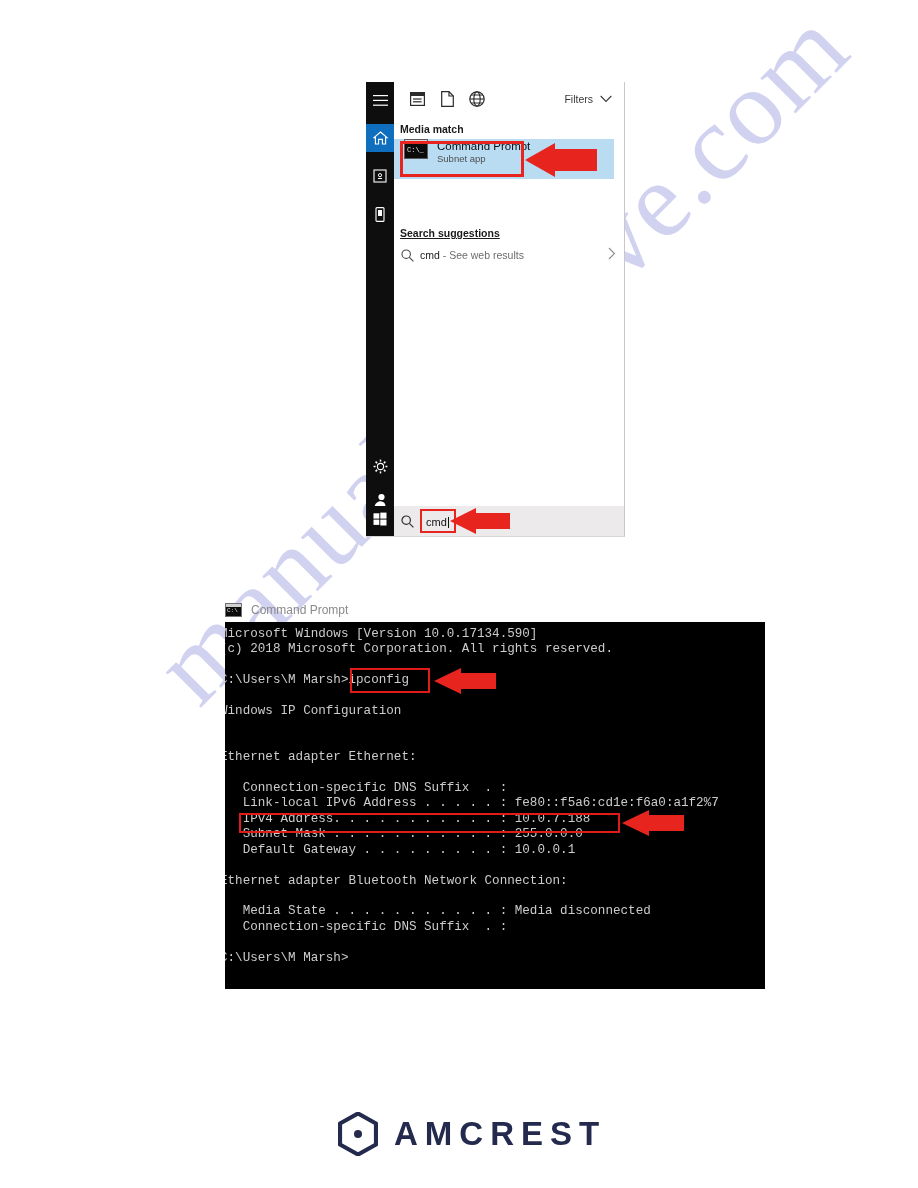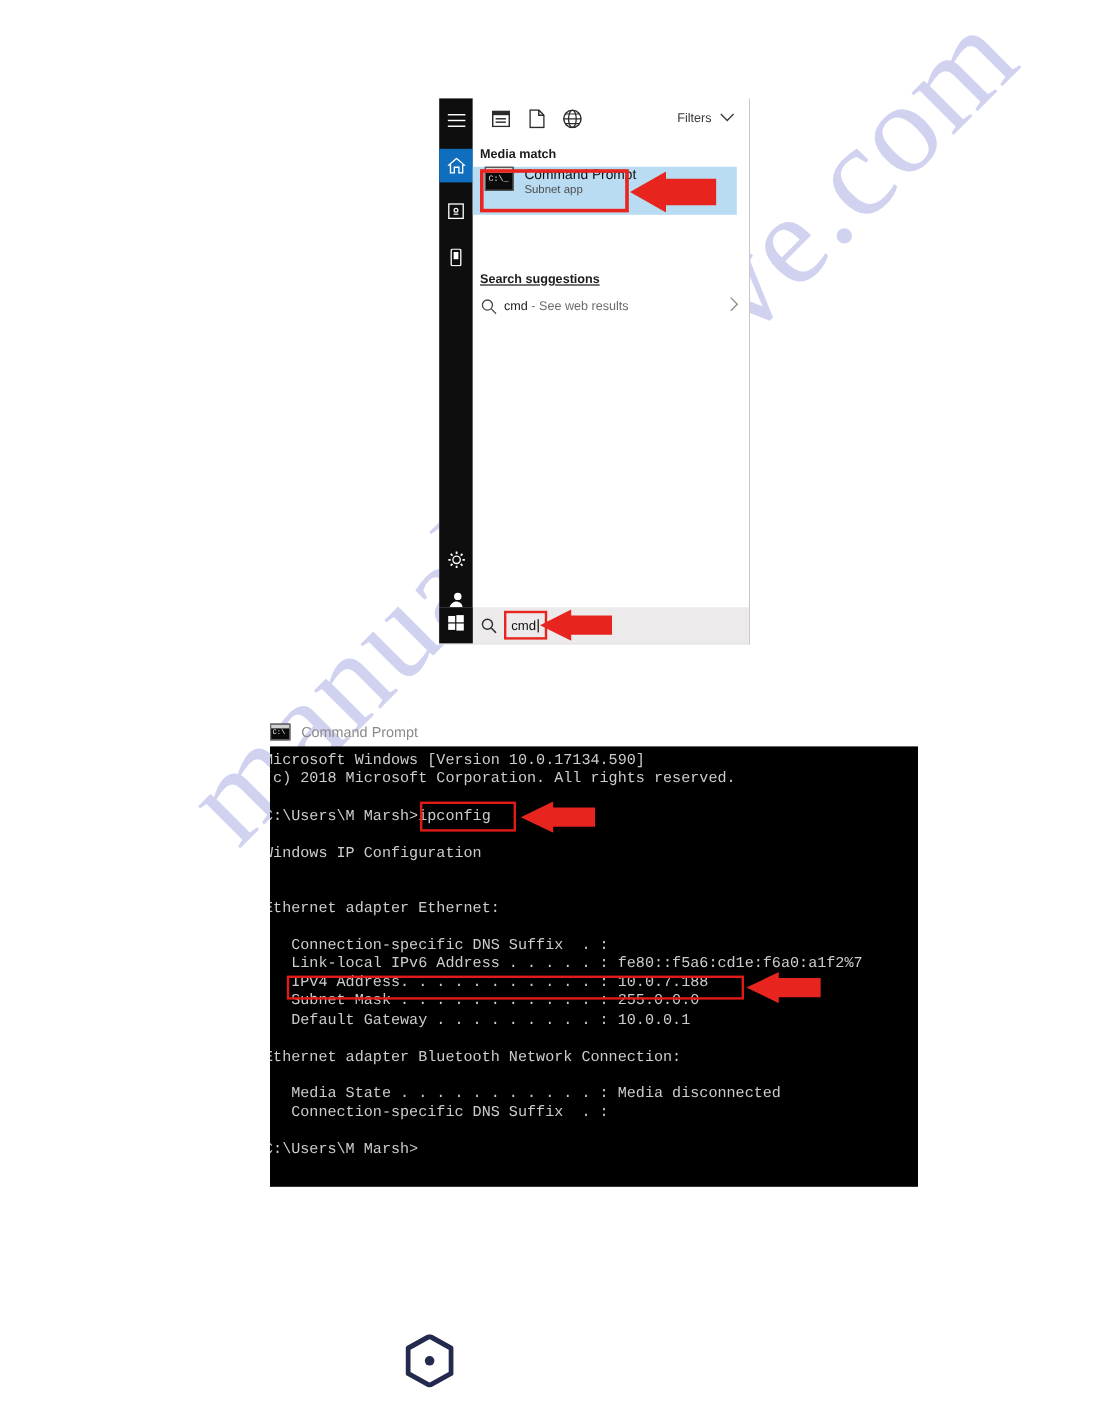--- a/index.html
+++ b/index.html
@@ -568,13 +568,14 @@
   </svg>
 </div>
 
 <div id="footer-logo">
   <span>
     <svg id="logo-mark" width="40" height="44" viewBox="0 0 40 44">
       <path d="M20 1.5 L38 11.5 V32.5 L20 42.5 L2 32.5 V11.5 Z" fill="none" stroke="#242a4d" stroke-width="4.2" stroke-linejoin="round"></path>
       <circle cx="20" cy="22" r="4" fill="#242a4d"></circle>
     </svg>
   </span>
+  <span id="logo-wordmark">AMCREST</span>
 </div>
 
 </body></html>

